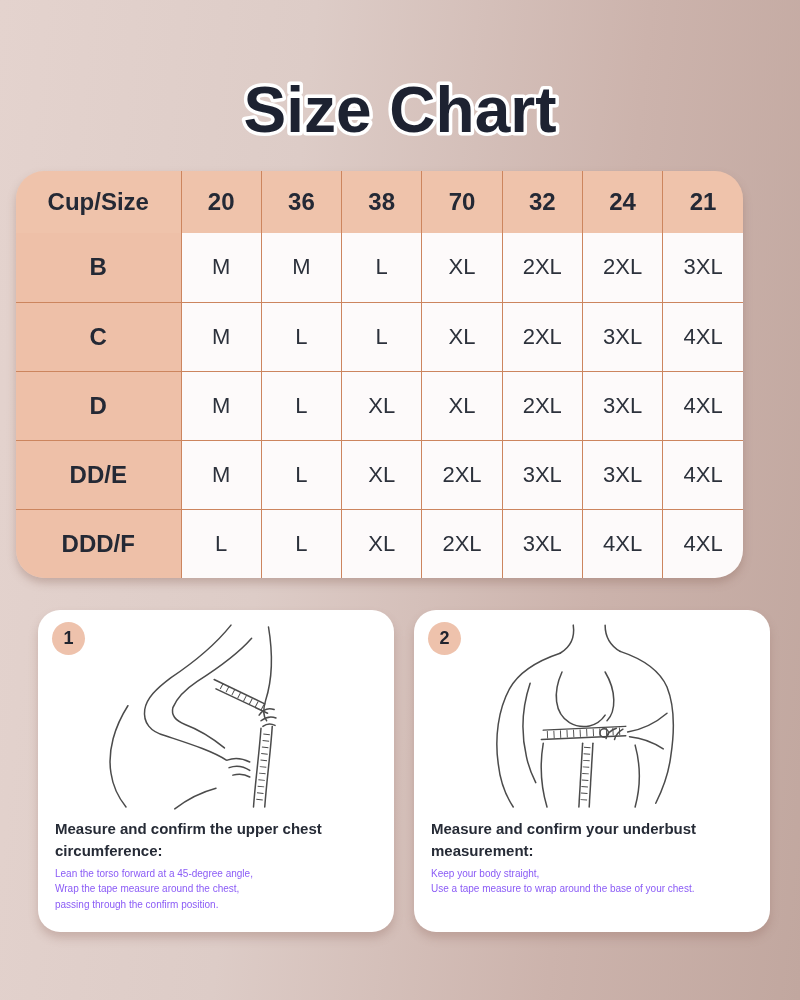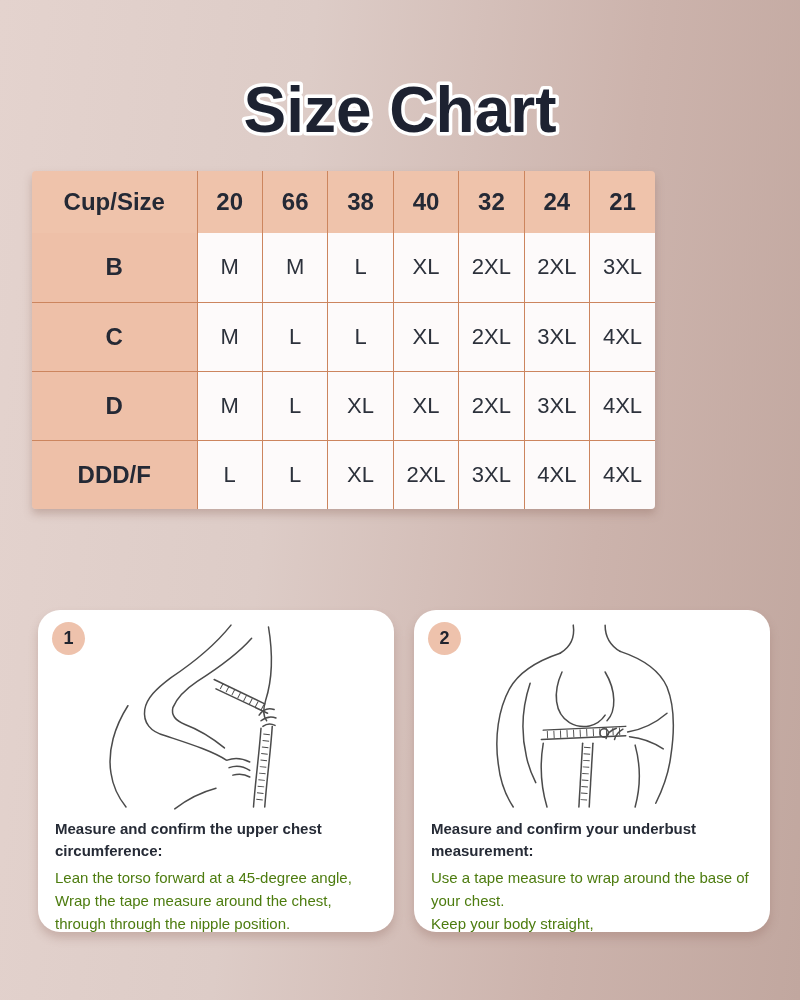--- a/index.html
+++ b/index.html
@@ -20,22 +20,22 @@
     letter-spacing:0px;
     fill:#1d2231;
     stroke:#ffffff;
     stroke-width:7px;
     paint-order:stroke;
     stroke-linejoin:round;
   }
 
   
   .table-wrap {
-    position:absolute; left:32px; top:171px; width:623px;
-    border-radius:4px; overflow:hidden;
+    position:absolute; left:16px; top:171px; width:727px;
+    border-radius:28px; overflow:hidden;
     box-shadow:0 5px 9px rgba(138,99,88,0.35);
   }
   table.size-table { width:100%; border-collapse:collapse; table-layout:fixed; }
   table.size-table col.cup-col { width:165px; }
   table.size-table th, table.size-table td {
     text-align:center; vertical-align:middle;
     border-right:1px solid #cc855e;
     border-bottom:1px solid #cc855e;
     color:#242935;
   }
@@ -69,21 +69,21 @@
   }
   .illustration {
     height:196px; margin-top:6px;
     display:flex; align-items:flex-end; justify-content:center;
   }
   .illustration svg { display:block; }
   .figure { stroke:#4b4b4b; stroke-width:1.6; fill:none; stroke-linecap:round; stroke-linejoin:round; }
   .ticks { stroke:#4b4b4b; stroke-dasharray:1 6; fill:none; }
   .card-text { padding:6px 18px 0 17px; }
   .card-heading { font-size:15px; font-weight:bold; color:#262b36; line-height:1.45; margin-bottom:4px; }
-  .card-line { font-size:15px; color:#4d7c0f; line-height:1.56; }
+  .card-line { font-size:10px; color:#8b5cf6; line-height:1.56; }
 </style>
 </head>
 <body>
 
 <div class="page">
 
   <svg class="title-svg" viewBox="0 0 800 115">
     <text x="400" y="92" text-anchor="middle">Size Chart</text>
   </svg>
 
@@ -96,23 +96,23 @@
           <col>
           <col>
           <col>
           <col>
           <col>
         </colgroup>
       <thead>
         <tr>
           <th>Cup/Size</th>
           <th>20</th>
-          <th>66</th>
+          <th>36</th>
           <th>38</th>
-          <th>40</th>
+          <th>70</th>
           <th>32</th>
           <th>24</th>
           <th>21</th>
         </tr>
       </thead>
       <tbody>
         <tr>
           <th>B</th>
           <td>M</td>
           <td>M</td>
@@ -132,20 +132,30 @@
           <td>3XL</td>
           <td>4XL</td>
         </tr>
         <tr>
           <th>D</th>
           <td>M</td>
           <td>L</td>
           <td>XL</td>
           <td>XL</td>
           <td>2XL</td>
+          <td>3XL</td>
+          <td>4XL</td>
+        </tr>
+        <tr>
+          <th>DD/E</th>
+          <td>M</td>
+          <td>L</td>
+          <td>XL</td>
+          <td>2XL</td>
+          <td>3XL</td>
           <td>3XL</td>
           <td>4XL</td>
         </tr>
         <tr>
           <th>DDD/F</th>
           <td>L</td>
           <td>L</td>
           <td>XL</td>
           <td>2XL</td>
           <td>3XL</td>
@@ -178,21 +188,21 @@
             <path d="M172,146 c8,-3 16,-2 24,2 M174,154 c8,-3 16,-1 22,3 M178,162 c7,-2 13,-1 18,2"></path>
           </g>
           <line class="ticks" x1="210" y1="90" x2="164" y2="66" stroke-width="7"></line>
           <line class="ticks" x1="214" y1="118" x2="206" y2="192" stroke-width="7"></line>
         </svg>
       </div>
       <div class="card-text">
         <div class="card-heading">Measure and confirm the upper chest circumference:</div>
         <div class="card-line">Lean the torso forward at a 45-degree angle,</div>
         <div class="card-line">Wrap the tape measure around the chest,</div>
-        <div class="card-line">through through the nipple position.</div>
+        <div class="card-line">passing through the confirm position.</div>
       </div>
     </section>
 
     <section class="card">
       <div class="badge">
         <span>2</span>
       </div>
       <div class="illustration">
         <svg width="300" height="190" viewBox="0 0 320 200">
           <g class="figure">
@@ -213,19 +223,19 @@
             <path d="M206,130 C212,152 212,174 206,196"></path>
             <path d="M150,128 L146,196"></path>
             <path d="M161,128 L157,196"></path>
           </g>
           <line class="ticks" x1="112" y1="119" x2="192" y2="115" stroke-width="8"></line>
           <line class="ticks" x1="155" y1="132" x2="151" y2="192" stroke-width="7"></line>
         </svg>
       </div>
       <div class="card-text">
         <div class="card-heading">Measure and confirm your underbust measurement:</div>
+        <div class="card-line">Keep your body straight,</div>
         <div class="card-line">Use a tape measure to wrap around the base of your chest.</div>
-        <div class="card-line">Keep your body straight,</div>
       </div>
     </section>
 
   </div>
 </div>
 
 </body></html>

